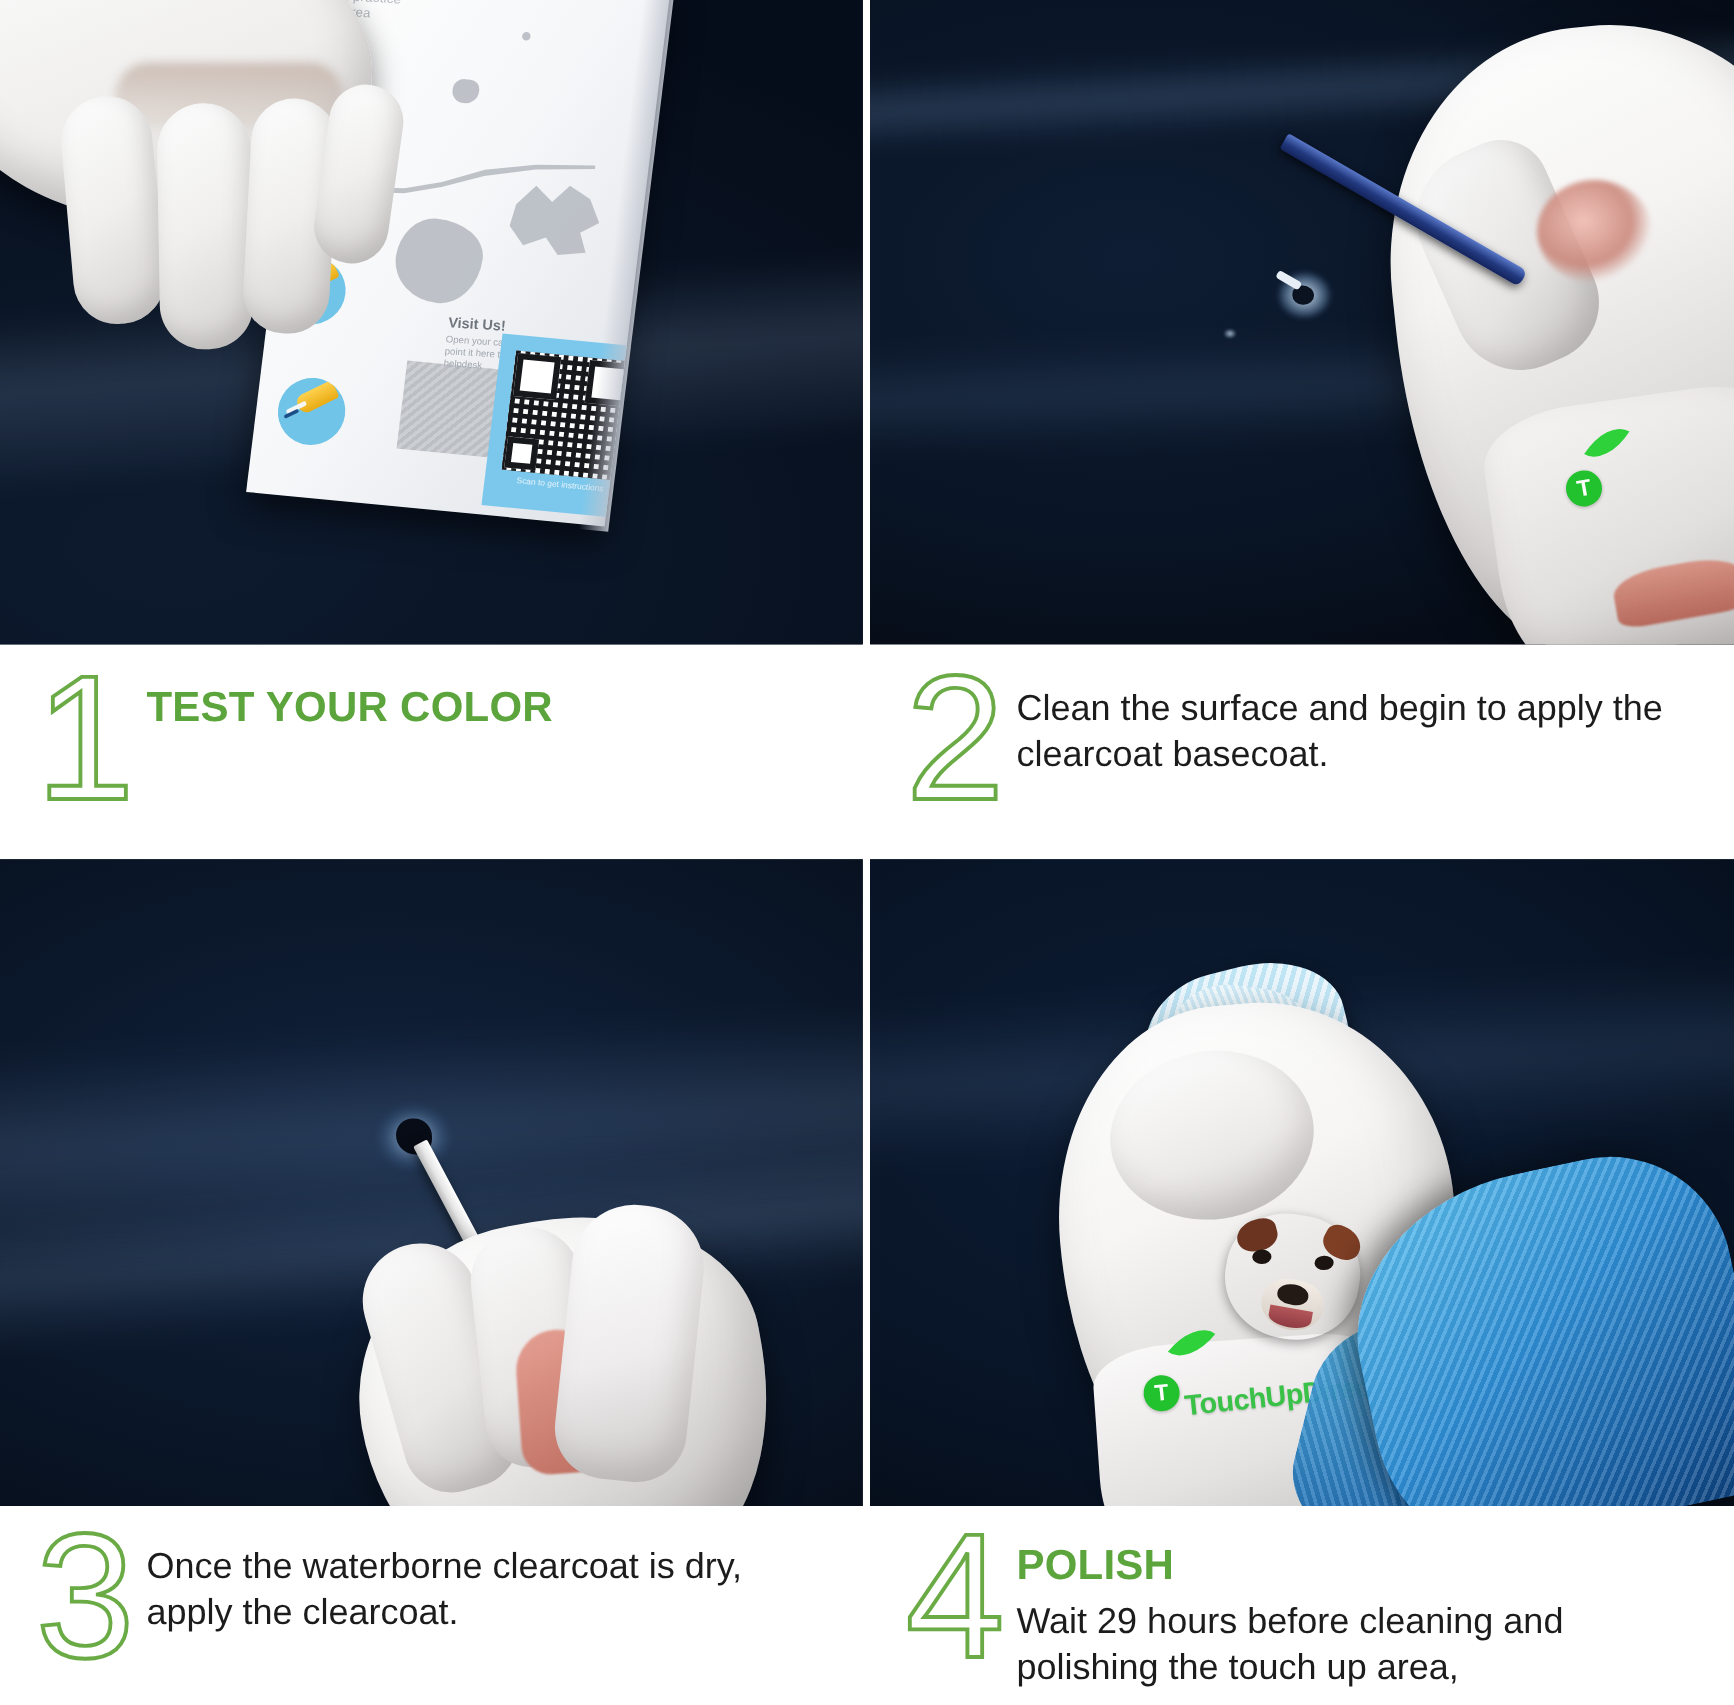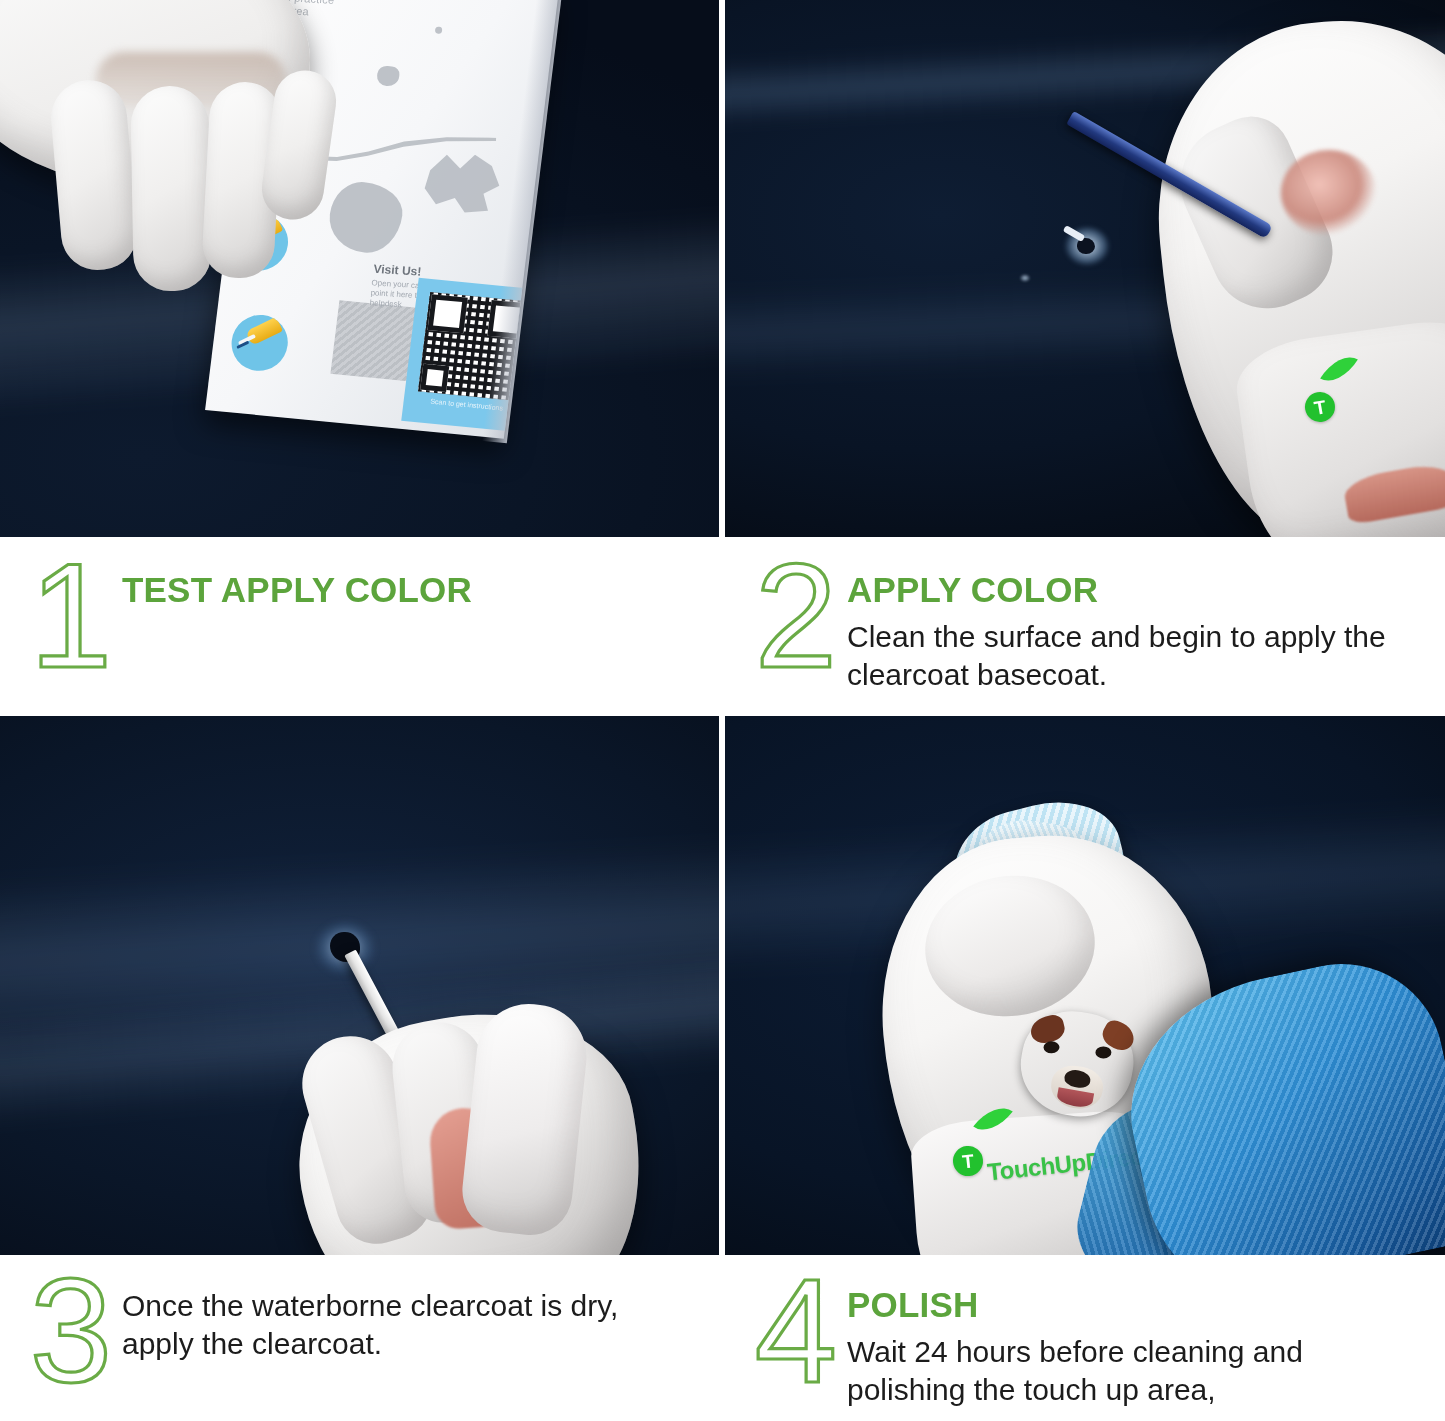--- a/index.html
+++ b/index.html
@@ -569,30 +569,29 @@
 
     <div class="logo-leaf p2-leaf"></div>
     <div class="logo-mark p2-logo">T</div>
   </div>
 
   <div class="band band-1">
     <div class="step-num">
       <span>1</span>
     </div>
     <div class="step-text">
-      <div class="step-title">TEST APPLY COLOR</div>
+      <div class="step-title">TEST YOUR COLOR</div>
     </div>
   </div>
 
   <div class="band band-2">
     <div class="step-num">
       <span>2</span>
     </div>
     <div class="step-text">
-      <div class="step-title">APPLY COLOR</div>
       <div class="step-desc">Clean the surface and begin to apply the clearcoat basecoat.</div>
     </div>
   </div>
 
   <div class="row2wrap">
 
     <div class="photo photo-3">
       <div class="p3-bg"></div>
       <div class="p3-reflect"></div>
       <div class="p3-reflect2"></div>
@@ -650,18 +649,18 @@
         <div class="step-desc">Once the waterborne clearcoat is dry, apply the clearcoat.</div>
       </div>
     </div>
 
     <div class="band band-4">
       <div class="step-num">
         <span>4</span>
       </div>
       <div class="step-text">
         <div class="step-title">POLISH</div>
-        <div class="step-desc">Wait 24 hours before cleaning and polishing the touch up area,</div>
+        <div class="step-desc">Wait 29 hours before cleaning and polishing the touch up area,</div>
       </div>
     </div>
 
   </div>
 </div>
 
 </body></html>

